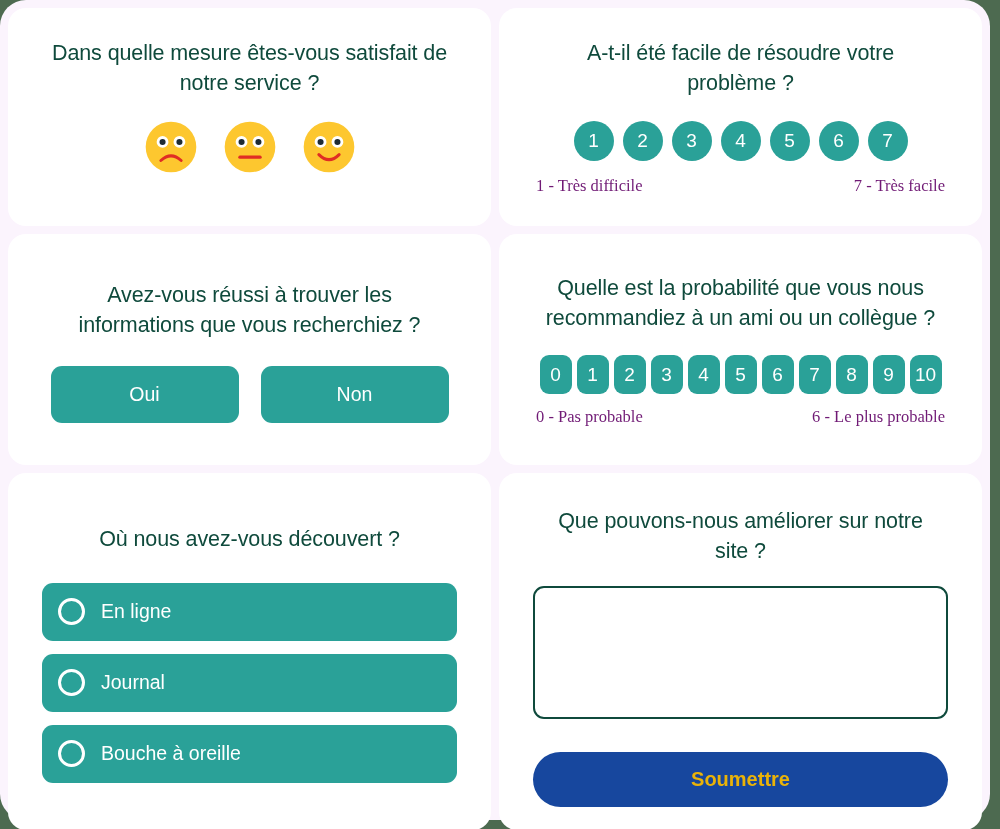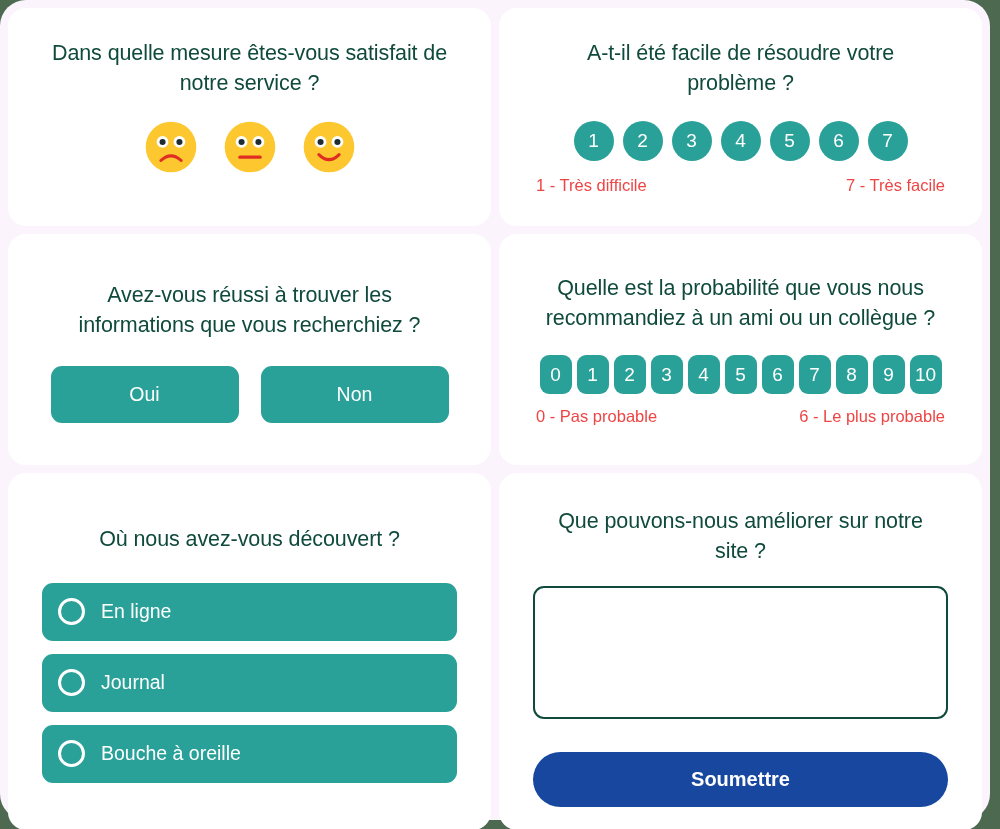--- a/index.html
+++ b/index.html
@@ -84,22 +84,23 @@
     font-family: inherit;
     cursor: pointer;
   }
   .legend-row {
     display: flex;
     justify-content: space-between;
     margin-top: 15px;
     padding: 0 3px;
   }
   .legend-row span {
-    color: #ef4444;
+    color: #701a75;
     font-size: 16.5px;
+    font-family: Liberation Serif, serif;
   }
 
   
   .card-found .q-title { max-width: 400px; padding-top: 29px; }
   .yesno-row {
     display: flex;
     justify-content: center;
     gap: 22px;
     margin-top: 26px;
   }
@@ -186,21 +187,21 @@
     color: #0f4a3c;
     padding: 10px 12px;
     outline: none;
   }
   .submit-btn {
     margin-top: 33px;
     width: 100%;
     height: 55px;
     border-radius: 28px;
     background: #17479e;
-    color: #ffffff;
+    color: #eab308;
     font-size: 20px;
     font-weight: bold;
     border: none;
     font-family: inherit;
     cursor: pointer;
   }
 </style>
 </head>
 <body>
 

